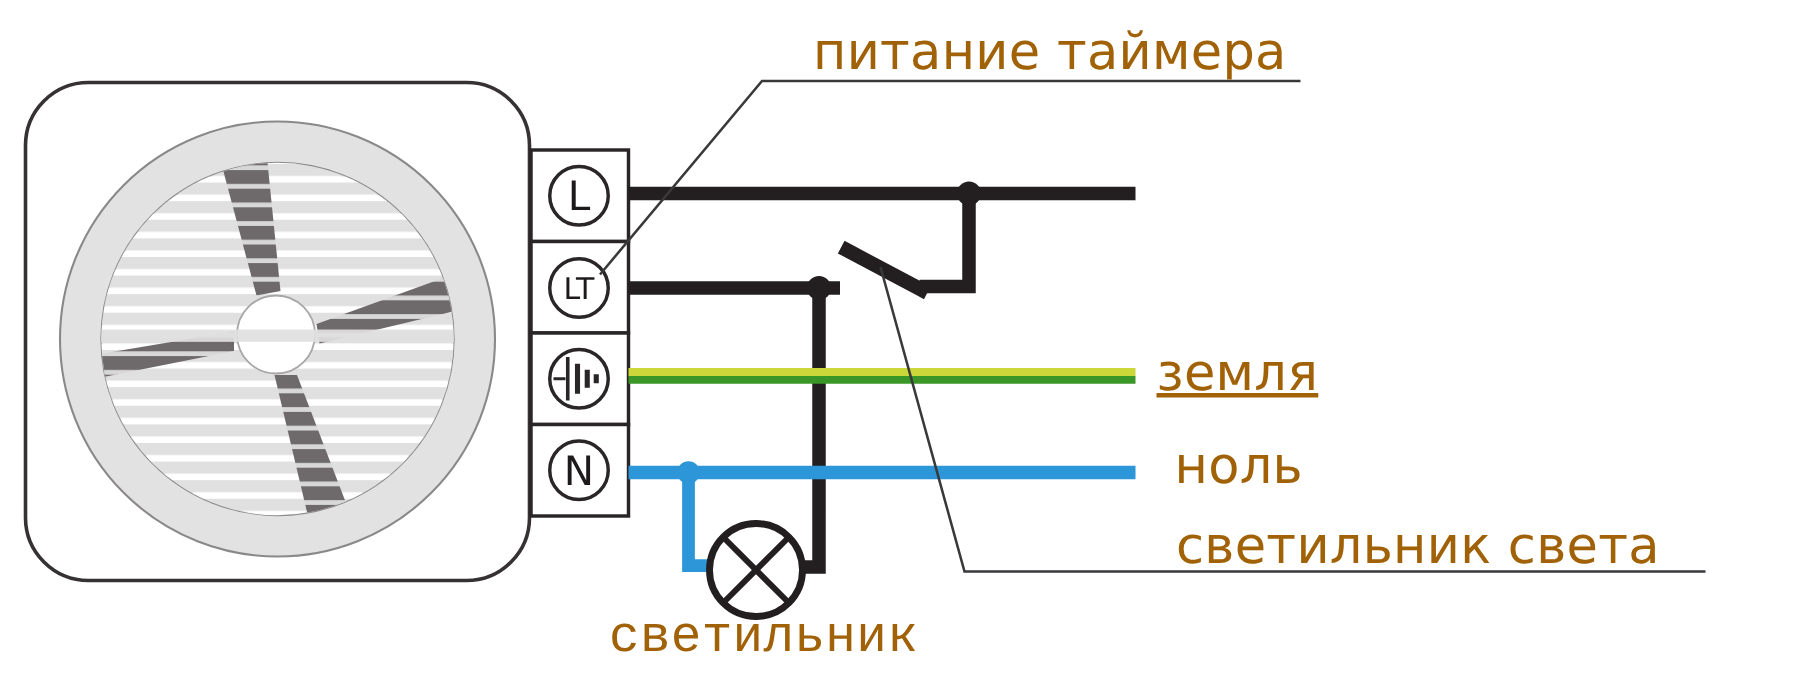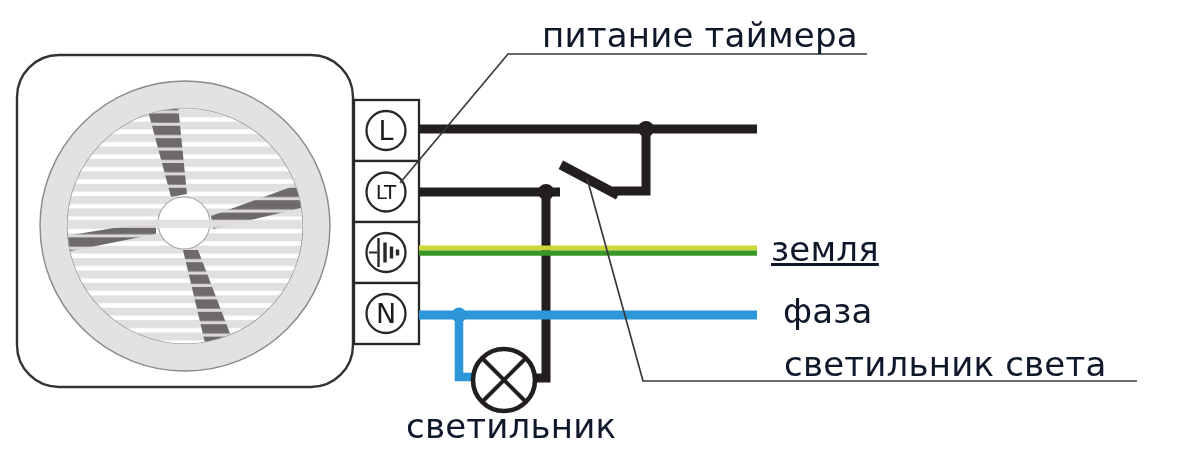--- a/index.html
+++ b/index.html
@@ -8,21 +8,21 @@
     width:1200px;height:451px;
     background:#ffffff;
     font-family:"DejaVu Sans","Liberation Sans",sans-serif;
     overflow:hidden;
   }
   .canvas svg{position:absolute;left:0;top:0;}
   .lbl{
     position:absolute;
     font-size:34px;
     line-height:1.15;
-    color:#0f172a;
+    color:#a16207;
     white-space:nowrap;
     letter-spacing:0.2px;
   }
   svg text{
     font-family:"DejaVu Sans","Liberation Sans",sans-serif;
     fill:#1e191a;
   }
 </style>
 </head>
 <body>
@@ -104,16 +104,16 @@
       <line x1="482.5" y1="358.5" x2="525.5" y2="401.5" stroke="#231f20" stroke-width="4"></line>
       <line x1="482.5" y1="401.5" x2="525.5" y2="358.5" stroke="#231f20" stroke-width="4"></line>
     </g>
 
     <path d="M867,54 L508,54 L400,183" fill="none" stroke="#39393b" stroke-width="1.7"></path>
     <path d="M587,178 L643,381 L1137,381" fill="none" stroke="#39393b" stroke-width="1.7"></path>
   </svg>
 
   <div class="lbl" style="left:542px;top:16px;">питание таймера</div>
   <div class="lbl" style="left:771px;top:230px;text-decoration:underline;">земля</div>
-  <div class="lbl" style="left:783px;top:292px;">фаза</div>
+  <div class="lbl" style="left:783px;top:292px;">ноль</div>
   <div class="lbl" style="left:784px;top:345px;">светильник света</div>
-  <div class="lbl" style="left:406px;top:407px;">светильник</div>
+  <div class="lbl" style="left:406px;top:407px;font-family:Liberation Mono, monospace;">светильник</div>
 </div>
 
 </body></html>

